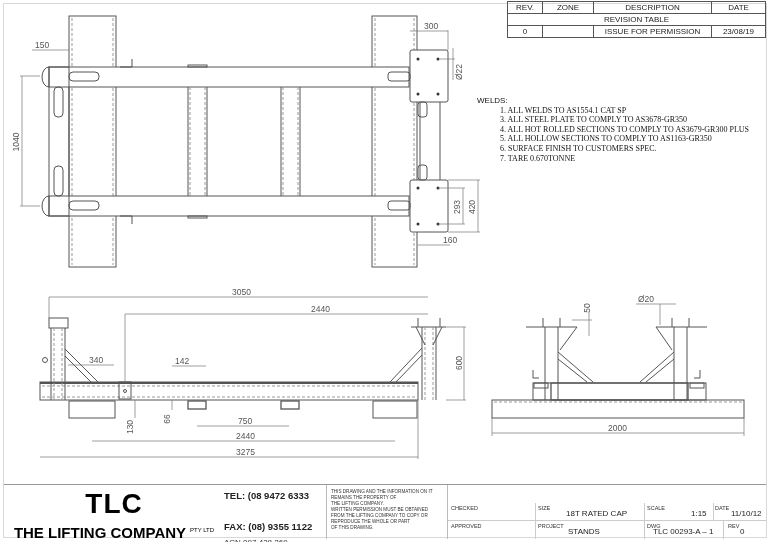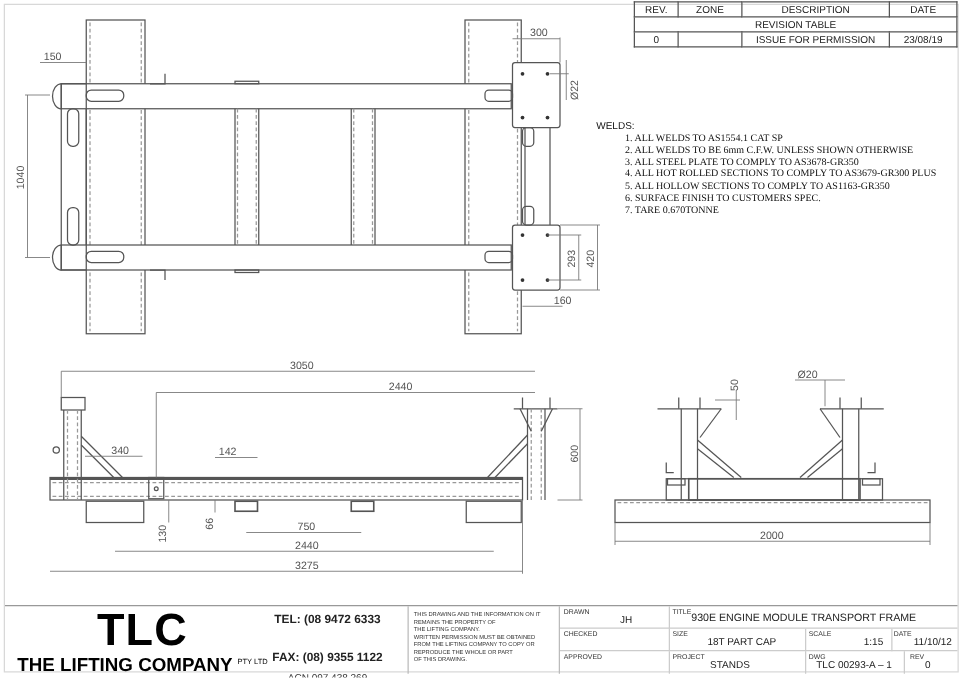--- a/index.html
+++ b/index.html
@@ -9,24 +9,24 @@
   svg text{font-family:"Liberation Sans",sans-serif;}
   
   .rev{position:absolute;left:507px;top:1px;width:259px;border-collapse:collapse;font-size:8px;}
   .rev td{border:1px solid #555;text-align:center;height:11px;padding:0;line-height:11px;}
   
   .notes{position:absolute;left:477px;top:96px;font-size:8px;line-height:9.6px;color:#111;}
   .notes .items{padding-left:23px;font-family:Liberation Serif, serif;}
   
   .tb{position:absolute;left:4px;top:484px;width:762px;height:54px;border-top:1px solid #999;}
   .logo{position:absolute;left:0;top:0;width:220px;height:54px;text-align:center;}
-  .logo .big{font-size:36px;font-weight:bold;line-height:36px;margin-top:1px;letter-spacing:1px;color:#000;}
+  .logo .big{font-size:28px;font-weight:bold;line-height:36px;margin-top:1px;letter-spacing:1px;color:#000;}
   .logo .co{font-size:15px;font-weight:bold;line-height:17px;color:#000;}
   .logo .co sup{font-size:6px;font-weight:normal;vertical-align:6px;}
-  .contact{position:absolute;left:207px;top:0;width:102px;height:54px;text-align:center;}
+  .contact{position:absolute;left:220px;top:0;width:102px;height:54px;text-align:left;}
   .contact .tel{font-size:9.5px;font-weight:bold;margin-top:5px;}
   .contact .fax{font-size:9.5px;font-weight:bold;margin-top:20px;}
   .contact .acn{font-size:8px;margin-top:6px;color:#333;}
   .legal{position:absolute;left:322px;top:0;width:122px;height:54px;border-left:1px solid #bbb;border-right:1px solid #bbb;font-size:4.6px;line-height:6px;padding:4px 0 0 4px;box-sizing:border-box;color:#333;}
   .grid{position:absolute;left:444px;top:0;width:318px;height:54px;}
   .grid .row{position:absolute;left:0;width:318px;height:18px;border-bottom:1px solid #ccc;box-sizing:border-box;}
   .lbl{position:absolute;font-size:5.5px;color:#333;top:2px;}
   .val{position:absolute;font-size:8px;color:#222;top:6px;}
   .vline{position:absolute;top:0;height:18px;border-left:1px solid #ccc;}
 </style>
@@ -247,21 +247,20 @@
       <td>ISSUE FOR PERMISSION</td>
       <td>23/08/19</td>
     </tr>
   </tbody>
     </table>
 
   <div class="notes">
     <div>WELDS:</div>
     <div class="items">
       <div>1. ALL WELDS TO AS1554.1 CAT SP</div>
-      <div>2. ALL WELDS TO BE 6mm C.F.W. UNLESS SHOWN OTHERWISE</div>
       <div>3. ALL STEEL PLATE TO COMPLY TO AS3678-GR350</div>
       <div>4. ALL HOT ROLLED SECTIONS TO COMPLY TO AS3679-GR300 PLUS</div>
       <div>5. ALL HOLLOW SECTIONS TO COMPLY TO AS1163-GR350</div>
       <div>6. SURFACE FINISH TO CUSTOMERS SPEC.</div>
       <div>7. TARE 0.670TONNE</div>
     </div>
   </div>
 
   <div class="tb">
     <div class="logo">
@@ -276,33 +275,26 @@
     <div class="legal">
       <div>THIS DRAWING AND THE INFORMATION ON IT</div>
       <div>REMAINS THE PROPERTY OF</div>
       <div>THE LIFTING COMPANY.</div>
       <div>WRITTEN PERMISSION MUST BE OBTAINED</div>
       <div>FROM THE LIFTING COMPANY TO COPY OR</div>
       <div>REPRODUCE THE WHOLE OR PART</div>
       <div>OF THIS DRAWING.</div>
     </div>
     <div class="grid">
-      <div class="row" style="top:0">
-        <span class="lbl" style="left:3px">DRAWN</span>
-        <span class="val" style="left:48px">JH</span>
-        <span class="vline" style="left:87px"></span>
-        <span class="lbl" style="left:90px">TITLE</span>
-        <span class="val" style="left:105px;top:4px;font-size:8.5px">930E ENGINE MODULE TRANSPORT FRAME</span>
-      </div>
       <div class="row" style="top:18px">
         <span class="lbl" style="left:3px">CHECKED</span>
         <span class="val" style="left:48px"></span>
         <span class="vline" style="left:87px"></span>
         <span class="lbl" style="left:90px">SIZE</span>
-        <span class="val" style="left:118px">18T PART CAP</span>
+        <span class="val" style="left:118px">18T RATED CAP</span>
         <span class="vline" style="left:196px"></span>
         <span class="lbl" style="left:199px">SCALE</span>
         <span class="val" style="left:243px">1:15</span>
         <span class="vline" style="left:265px"></span>
         <span class="lbl" style="left:267px">DATE</span>
         <span class="val" style="left:283px">11/10/12</span>
       </div>
       <div class="row" style="top:36px;border-bottom:none">
         <span class="lbl" style="left:3px">APPROVED</span>
         <span class="val" style="left:48px"></span>

